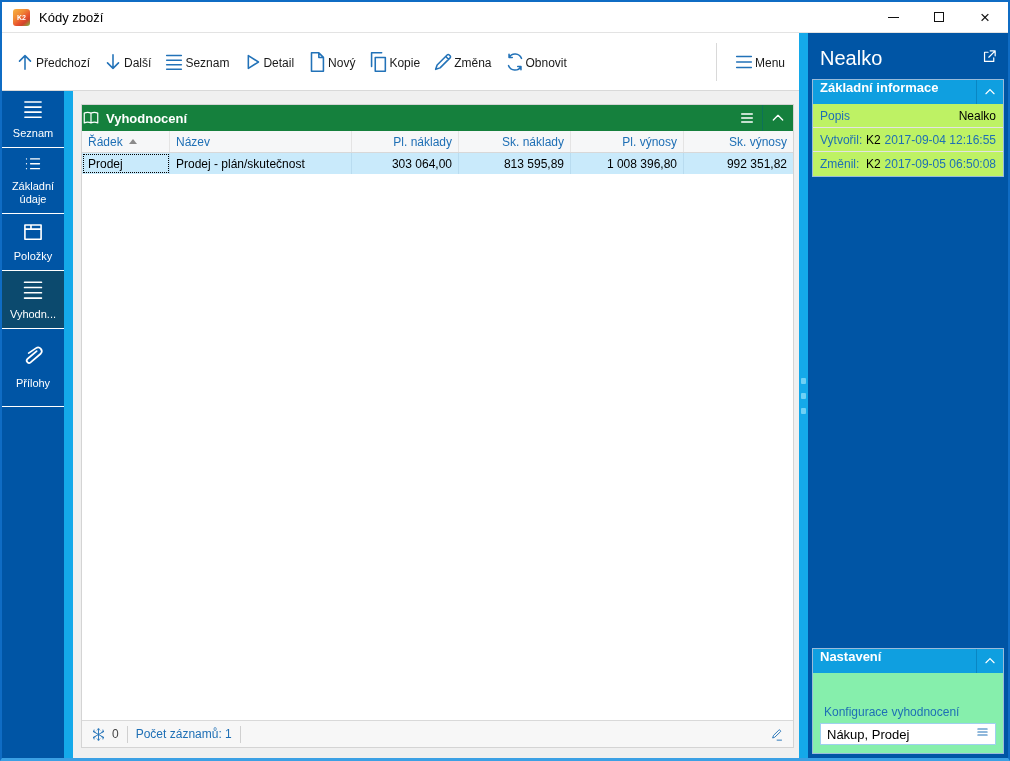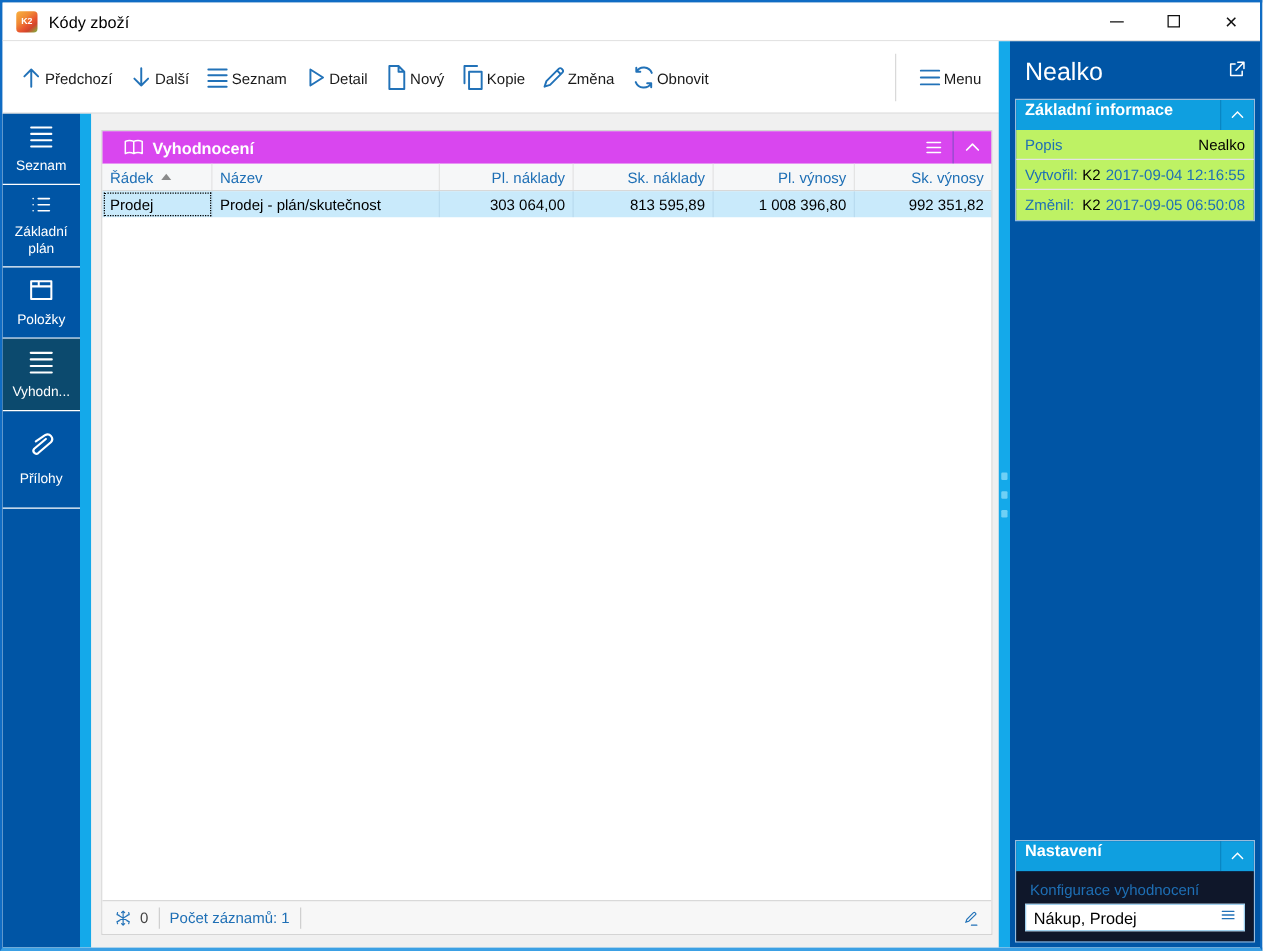--- a/index.html
+++ b/index.html
@@ -46,21 +46,21 @@
   .side-item { display:flex; flex-direction:column; align-items:center; justify-content:center;
     color:#fff; font-size:11px; text-align:center; border-bottom:1px solid #ffffff; padding:6px 2px; }
   .side-item svg { width:26px; height:26px; stroke:#fff; fill:none; stroke-width:1.6; stroke-linecap:round; stroke-linejoin:round; margin-bottom:6px; }
   .side-item.active { background:#0c4a6e; }
   .side-label { line-height:1.25; }
   .h57{height:57px} .h66{height:66px} .h58{height:58px} .h63{height:78px}
 
   
   .main-area { flex:1; background:#f0f0f0; padding:13px 5px 10px 8px; min-width:0; display:flex; }
   .panel { flex:1; display:flex; flex-direction:column; background:#fff; border:1px solid #d4d4d4; }
-  .panel-header { height:26px; background:#d946ef; display:flex; align-items:center; color:#fff; flex:0 0 auto; padding-left:16px;text-align:center; }
+  .panel-header { height:26px; background:#15803d; display:flex; align-items:center; color:#fff; flex:0 0 auto; padding-left:0;text-align:center; }
   .panel-header svg { width:18px; height:18px; stroke:#fff; fill:none; stroke-width:1.6; stroke-linejoin:round; stroke-linecap:round; }
   .panel-title { font-size:13px; font-weight:bold; margin-left:6px; }
   .ph-right { margin-left:auto; display:flex; align-items:center; height:100%; }
   .ph-icon { width:30px; height:100%; display:flex; align-items:center; justify-content:center; }
   .ph-sep { width:1px; height:100%; background:rgba(0,90,140,0.35); }
   .ph-icon svg { width:16px; height:16px; stroke:#fff; fill:none; stroke-width:2; stroke-linecap:round; }
 
   .grid-row { display:grid; grid-template-columns:88px 182px 107px 112px 113px 1fr; }
   .thead { background:#f6f7f8; border-bottom:1px solid #d8d8d8; height:22px; flex:0 0 auto; }
   .th { font-size:12px; color:#1e6fb5; display:flex; align-items:center; padding:0 6px; border-right:1px solid #e4e4e4; overflow:hidden; white-space:nowrap; }
@@ -103,21 +103,21 @@
   .card-body { background:#bef264; }
   .info-row { display:flex; align-items:center; height:24px; padding:0 7px; border-bottom:1px solid #e4e4e4; font-size:12px; }
   .info-row:last-child { border-bottom:none; }
   .info-label { color:#1e6fb5; }
   .info-val { margin-left:auto; color:#000; }
   .info-user { color:#000; margin-left:auto; }
   .info-date { color:#1e6fb5; margin-left:4px; }
 
   .rp-spacer { flex:1; }
 
-  .settings-body { background:#0f172a; padding:8px 7px 8px 7px; }
+  .settings-body { background:#86efac; padding:32px 7px 8px 7px; }
   .settings-label { color:#1e6fb5; font-size:12px; margin:0 0 4px 4px; }
   .dropdown { height:22px; border:1px solid #9fd0ee; background:#fff; display:flex; align-items:center; padding:0 4px 0 6px; }
   .dd-value { font-size:13px; color:#000; flex:1; }
   .dd-btn svg { width:17px; height:14px; stroke:#2272b8; fill:none; stroke-width:1.8; stroke-linecap:round; }
 </style>
 </head>
 <body>
 
 <div class="window">
 
@@ -206,21 +206,21 @@
             <div class="side-item h57">
               <svg viewBox="0 0 24 24">
                   <path d="M4 5h16 M4 10h16 M4 15h16 M4 20h16"></path>
                 </svg>
               <span class="side-label">Seznam</span>
             </div>
             <div class="side-item h66">
               <svg viewBox="0 0 24 24">
                   <path d="M4 6h.01 M9 6h11 M4 12h.01 M9 12h11 M4 18h.01 M9 18h11"></path>
                 </svg>
-              <span class="side-label">Základní plán</span>
+              <span class="side-label">Základní údaje</span>
             </div>
             <div class="side-item h57">
               <svg viewBox="0 0 24 24">
                   <path d="M4 5h16v14H4z M4 9h16 M10 5v4"></path>
                 </svg>
               <span class="side-label">Položky</span>
             </div>
             <div class="side-item active h58">
               <svg viewBox="0 0 24 24">
                   <path d="M4 5h16 M4 10h16 M4 15h16 M4 20h16"></path>

